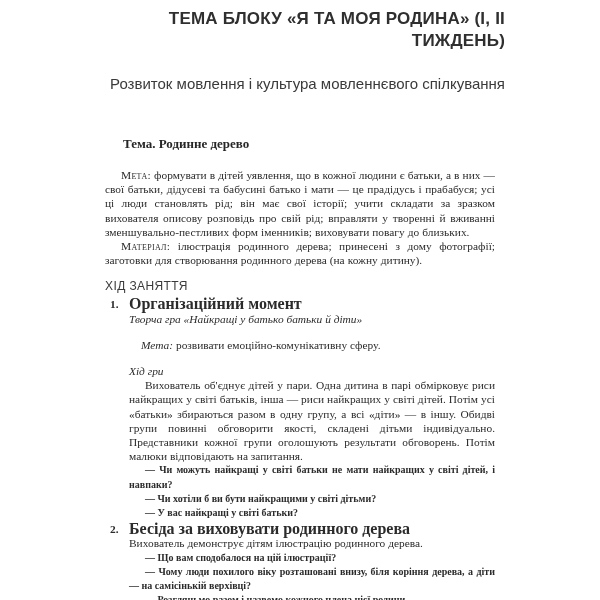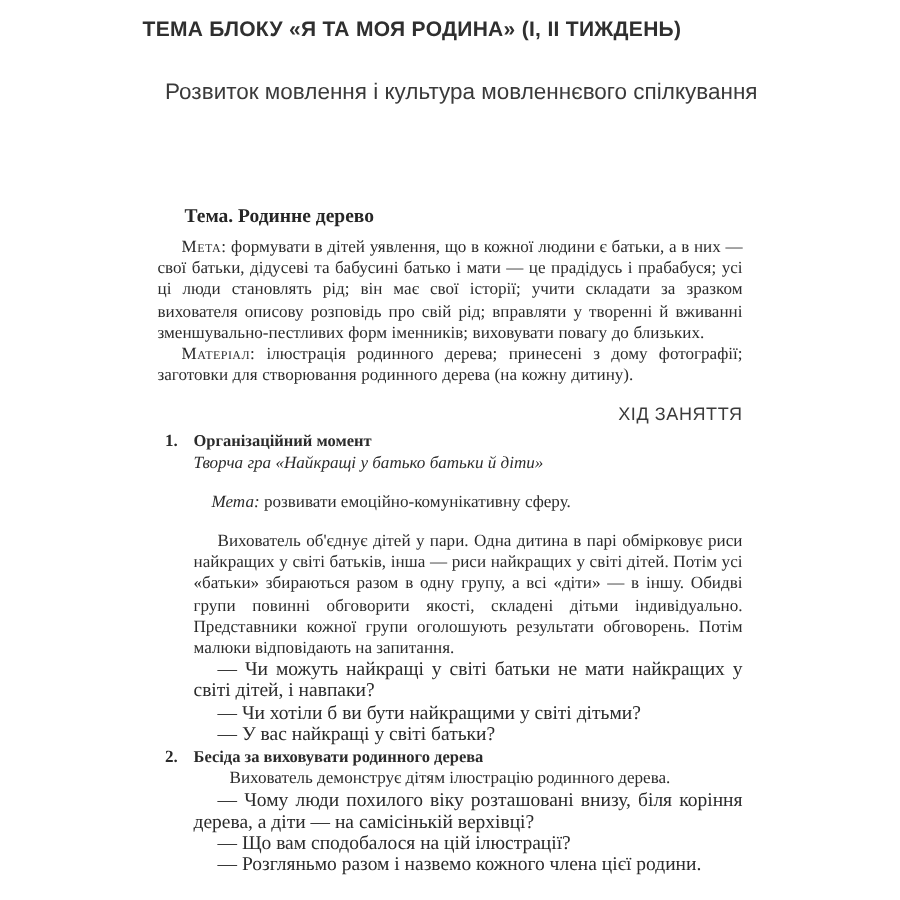--- a/index.html
+++ b/index.html
@@ -23,52 +23,52 @@
     box-sizing: border-box;
     padding: 0;
     position: relative;
     background: #ffffff;
   }
 
   
   .block-title {
     font-family: "Liberation Sans", "DejaVu Sans", sans-serif;
     font-weight: bold;
-    font-size: 14px;
+    font-size: 17px;
     line-height: 22px;
-    text-align: left;
+    text-align: right;
     letter-spacing: 0.2px;
     color: #2f2f2f;
     margin: 8px 95px 0 95px;
   }
   .section-title {
     font-family: "Liberation Sans", "DejaVu Sans", sans-serif;
     font-weight: normal;
     font-size: 15px;
     line-height: 20px;
     text-align: right;
     color: #3a3a3a;
     margin: 22px 95px 0 95px;
   }
 
   .topic {
     font-family: "Liberation Serif", "DejaVu Serif", serif;
     font-weight: bold;
     font-size: 13px;
     line-height: 16px;
-    margin: 20px 0 6px 0;
+    margin: 20px 0 16px 0;
     padding-left: 18px;
     color: #262626;
   }
 
   .course-head {
     font-family: "Liberation Sans", "DejaVu Sans", sans-serif;
     font-size: 12px;
     line-height: 16px;
-    text-align: right;
+    text-align: left;
     letter-spacing: 0.4px;
     margin: 11px 0 3px 0;
     color: #3a3a3a;
   }
 
   
   .textframe {
     position: absolute;
     left: 105px;
     right: 105px;
@@ -106,21 +106,21 @@
   }
   ol.steps > li .num {
     position: absolute;
     left: 5px;
     top: 0;
     font-size: 11.4px;
     line-height: 14.2px;
     font-weight: bold;
   }
   .step-title {
-    font-size: 11px;
+    font-size: 16px;
     line-height: 14.2px;
     font-weight: bold;
     margin: 0;
   }
   .sub-italic {
     font-size: 11.4px;
     line-height: 14.2px;
     font-style: italic;
     margin: 0;
   }
@@ -132,31 +132,31 @@
   .sub-mixed .lbl { font-style: italic; }
 
   .step-body {
     margin: 0;
     font-size: 11.4px;
     line-height: 14.2px;
     text-align: justify;
     text-indent: 16px;
     color: #2b2b2b;
   }
-  .step-body.flush { text-indent: 0; margin-left: 24px; }
+  .step-body.flush { text-indent: 0; }
 
   
   .qline {
     margin: 0 0 0 -24px;
     padding-left: 24px;
-    font-size: 13px;
+    font-size: 10px;
     line-height: 14.2px;
     text-align: justify;
     text-indent: 16px;
-    font-weight: normal;
+    font-weight: bold;
     color: #2b2b2b;
   }
 </style>
 </head>
 <body>
 
 <div class="page">
 
   <h1 class="block-title">ТЕМА БЛОКУ «Я ТА МОЯ РОДИНА» (I, II ТИЖДЕНЬ)</h1>
 
@@ -172,30 +172,31 @@
 
     <div class="course-head">ХІД ЗАНЯТТЯ</div>
 
     <ol class="steps">
 
       <li>
         <span class="num">1.</span>
         <p class="step-title">Організаційний момент</p>
         <p class="sub-italic">Творча гра «Найкращі у батько батьки й діти»</p>
         <p class="sub-mixed"><span class="lbl">Мета:</span><span> розвивати емоційно-комунікативну сферу.</span></p>
+        <p class="sub-italic">Хід гри</p>
         <p class="step-body">Вихователь об'єднує дітей у пари. Одна дитина в парі обмірковує риси найкращих у світі батьків, інша — риси найкращих у світі дітей. Потім усі «батьки» збираються разом в одну групу, а всі «діти» — в іншу. Обидві групи повинні обговорити якості, складені дітьми індивідуально. Представники кожної групи оголошують результати обговорень. Потім малюки відповідають на запитання.</p>
         <p class="qline">— Чи можуть найкращі у світі батьки не мати найкращих у світі дітей, і навпаки?</p>
         <p class="qline">— Чи хотіли б ви бути найкращими у світі дітьми?</p>
         <p class="qline">— У вас найкращі у світі батьки?</p>
       </li>
 
       <li>
         <span class="num">2.</span>
         <p class="step-title">Бесіда за виховувати родинного дерева</p>
         <p class="step-body flush">Вихователь демонструє дітям ілюстрацію родинного дерева.</p>
+        <p class="qline">— Що вам сподобалося на цій ілюстрації?</p>
         <p class="qline">— Чому люди похилого віку розташовані внизу, біля коріння дерева, а діти — на самісінькій верхівці?</p>
-        <p class="qline">— Що вам сподобалося на цій ілюстрації?</p>
         <p class="qline">— Розгляньмо разом і назвемо кожного члена цієї родини.</p>
       </li>
 
     </ol>
   </div>
 </div>
 
 </body></html>

